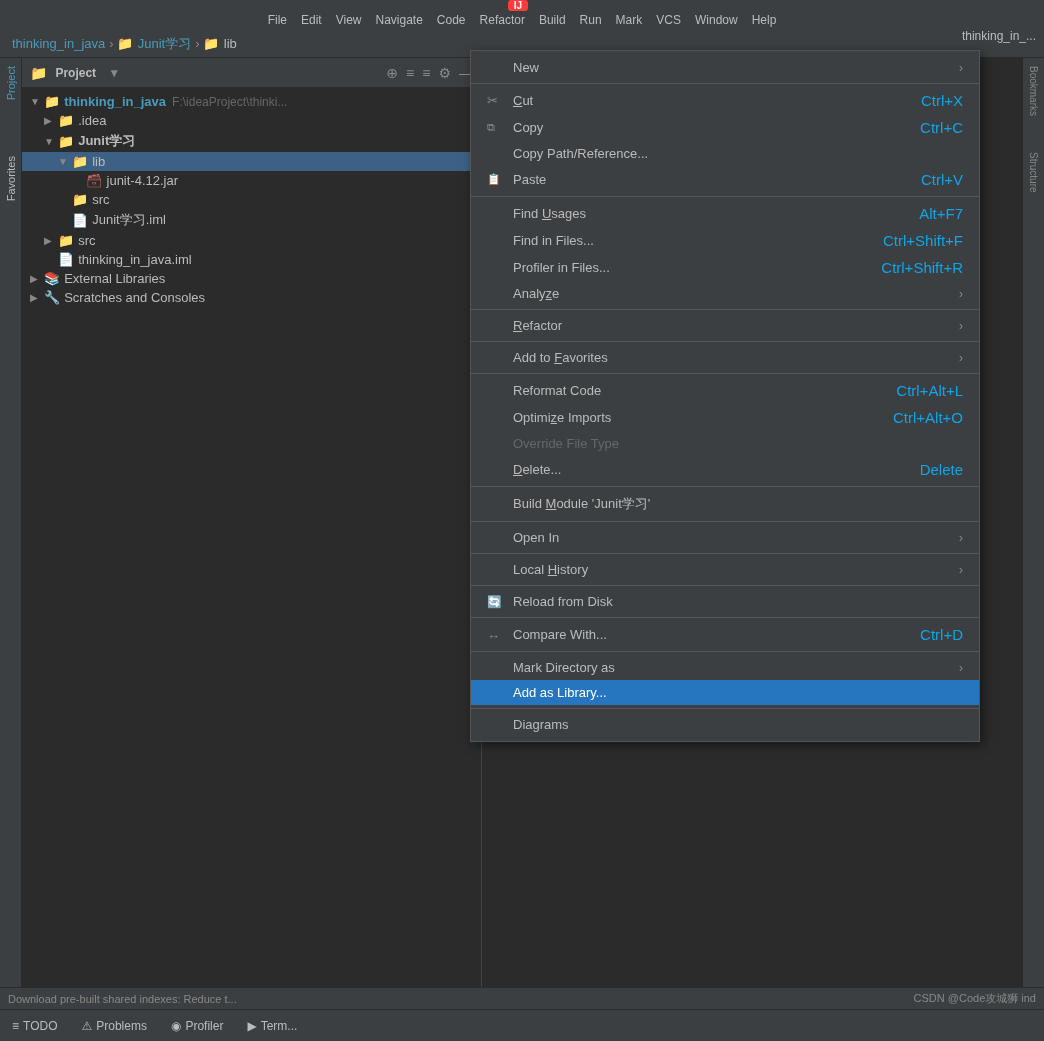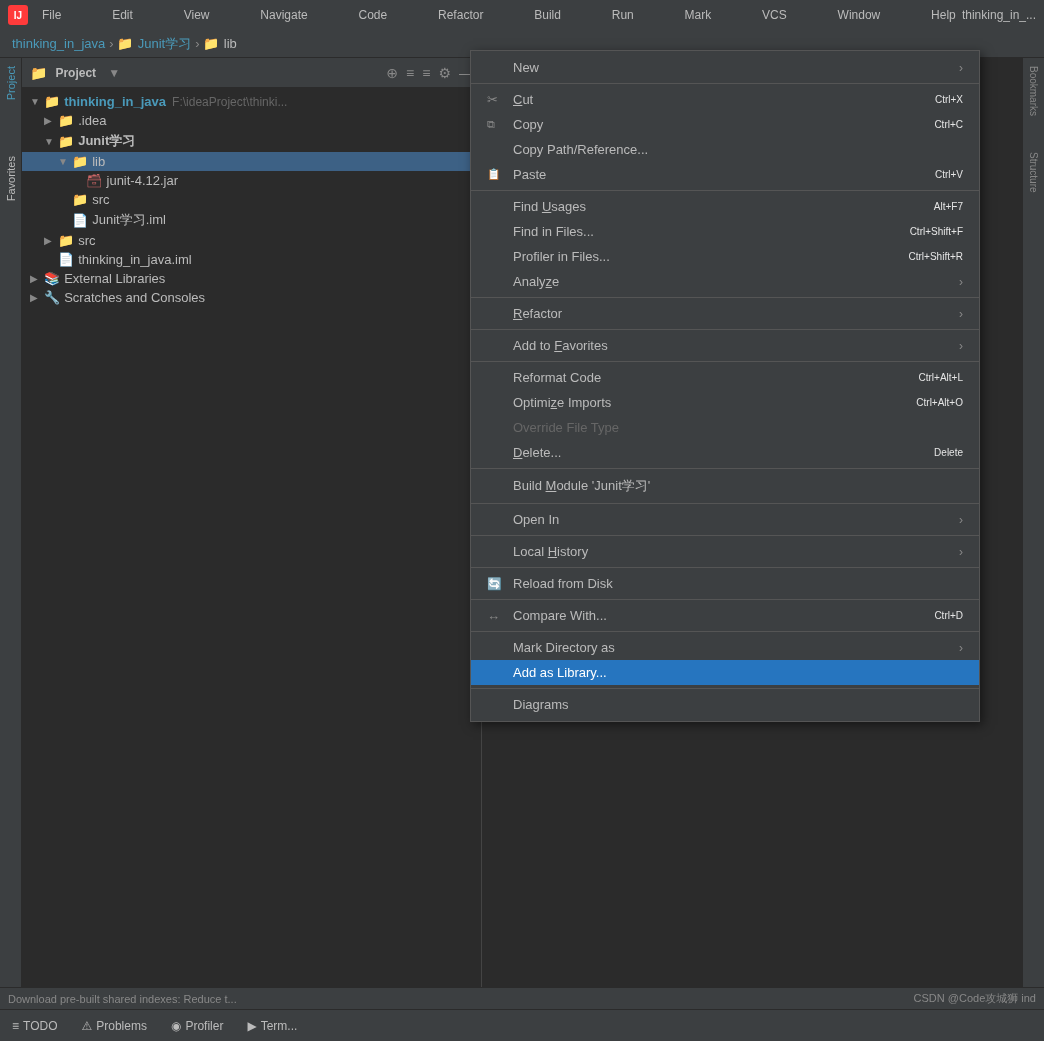--- a/index.html
+++ b/index.html
@@ -15,20 +15,21 @@
 
     
     #titlebar {
       height: 30px;
       background: #3c3f41;
       display: flex;
       align-items: center;
       padding: 0 8px;
       color: #bbbbbb;
       font-size: 12px;
+      flex-direction: column;
     }
     #titlebar .logo {
       width: 20px;
       height: 20px;
       margin-right: 8px;
       background: #ff3b3b;
       border-radius: 3px;
       display: flex;
       align-items: center;
       justify-content: center;
@@ -205,22 +206,22 @@
       font-size: 13px;
       position: relative;
     }
     .cm-item.highlighted {
       background: #2675bf;
       color: white;
     }
     .cm-item.disabled { color: #666; cursor: default; }
     .cm-item .shortcut {
       margin-left: auto;
-      color: #e5e5e5;
-      font-size: 10px;
+      color: #0ea5e9;
+      font-size: 15px;
     }
     .cm-item .cm-icon {
       width: 20px;
       margin-right: 6px;
       font-size: 13px;
       color: #888;
     }
     .cm-item .arrow-right {
       margin-left: auto;
       color: #888;

